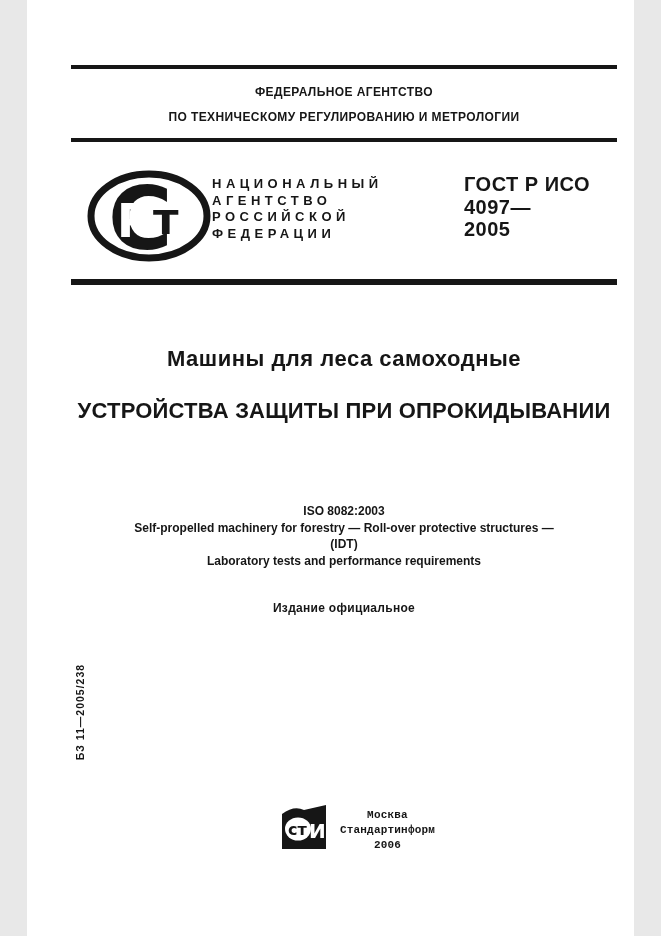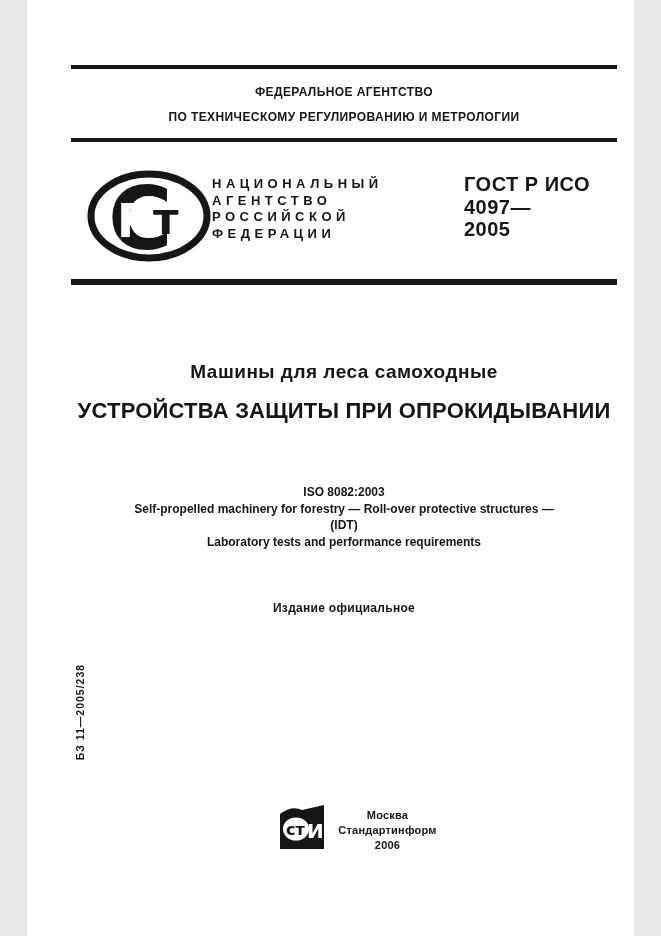--- a/index.html
+++ b/index.html
@@ -66,27 +66,27 @@
   }
 
   .title-line {
     position: absolute;
     left: 44px;
     width: 546px;
     text-align: center;
     font-weight: bold;
     white-space: nowrap;
   }
-  .title-subject  { top: 361px; font-size: 19px; letter-spacing: 0.5px; }
+  .title-subject  { top: 346px; font-size: 22px; letter-spacing: 0.5px; }
   .title-main     { top: 398px; font-size: 22px; letter-spacing: 0.2px; }
   .title-subtitle { top: 452px; font-size: 18px; letter-spacing: 0.3px; }
 
   .iso-block {
     position: absolute;
-    top: 484px;
+    top: 503px;
     left: 44px;
     width: 546px;
     text-align: center;
     font-size: 12px;
     font-weight: bold;
     line-height: 16.5px;
   }
 
   .edition-note {
     position: absolute;
@@ -120,20 +120,21 @@
     align-items: flex-start;
     gap: 12px;
   }
   .imprint-text {
     padding-top: 4px;
     text-align: center;
     font-size: 11px;
     font-weight: bold;
     line-height: 15px;
     letter-spacing: 0.2px;
+    font-family: Liberation Mono, monospace;
   }
 </style>
 </head>
 <body>
 
 <div class="page">
 
   <div class="rule rule-1"></div>
 
   <div class="agency-line agency-1">ФЕДЕРАЛЬНОЕ АГЕНТСТВО</div>

